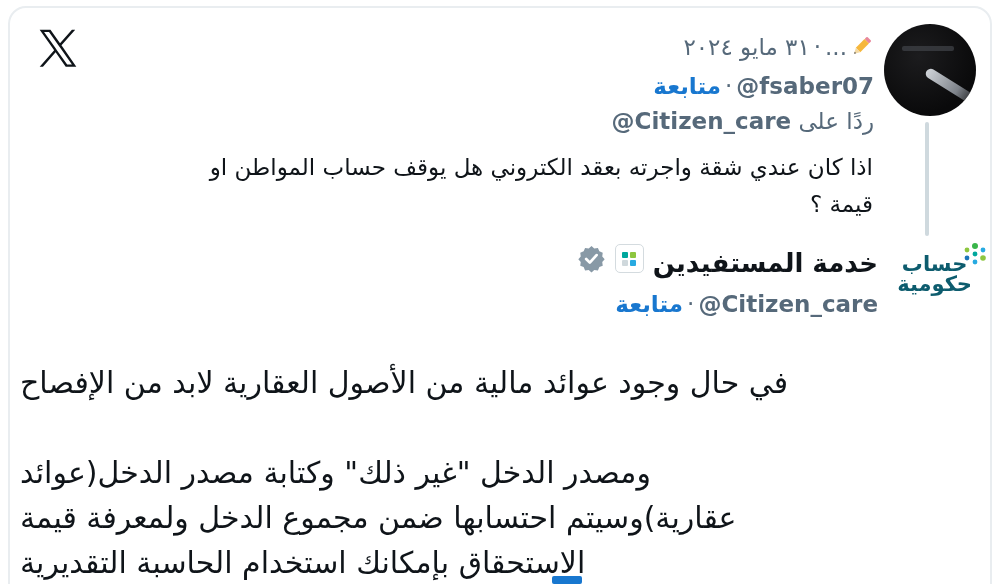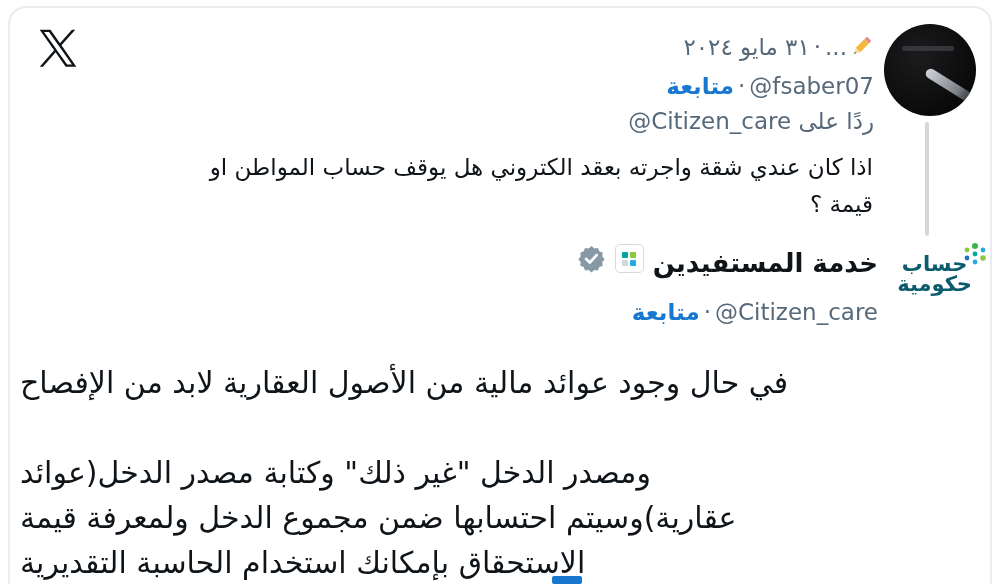--- a/index.html
+++ b/index.html
@@ -36,21 +36,21 @@
   .thread-line{
     position:absolute;left:925px;top:122px;width:4px;height:114px;
     background:var(--thread_gray);border-radius:2px;
   }
   .hdr{
     position:absolute;right:126px;top:30px;direction:rtl;text-align:right;
     color:var(--text_gray);font-size:23px;line-height:35px;white-space:nowrap;
   }
   .hdr .row{display:block;}
   .follow{color:var(--accent_blue);font-weight:bold;}
-  .handle{direction:ltr;unicode-bidi:embed;}
+  .handle{direction:ltr;unicode-bidi:embed;font-weight:bold;}
   .pencil{display:inline-block;vertical-align:-4px;margin-left:2px;}
   .tweet1{
     position:absolute;right:127px;top:149px;width:830px;
     direction:rtl;text-align:right;
     color:var(--text_dark);font-size:23px;line-height:37px;
   }
   
   .avatar2{
     position:absolute;left:886px;top:246px;width:102px;height:62px;
     direction:rtl;
@@ -68,21 +68,21 @@
     color:var(--text_dark);font-size:26px;font-weight:bold;line-height:38px;
     display:flex;align-items:flex-start;gap:9px;justify-content:flex-start;
   }
   .affiliate-badge{
     width:27px;height:27px;border:1px solid #d4dbdf;border-radius:5px;background:#fff;
     display:inline-flex;align-items:center;justify-content:center;flex:0 0 auto;
   }
   .affiliate-badge .grid{display:grid;grid-template-columns:6px 6px;grid-gap:2px;}
   .affiliate-badge .grid i{width:6px;height:6px;border-radius:1px;display:block;}
   .hdr2 .handle-row{
-    color:var(--text_gray);font-size:23px;line-height:34px;margin-top:12px;
+    color:var(--text_gray);font-size:23px;line-height:34px;margin-top:4px;
   }
   
   .tweet2{
     position:absolute;left:20px;top:341px;width:960px;
     direction:rtl;text-align:left;
     color:var(--text_dark);font-size:30px;line-height:45px;margin-top:19px;
   }
   .truncated-link{
     position:absolute;left:552px;top:576px;width:30px;height:8px;
     background:var(--accent_blue);border-radius:2px;

